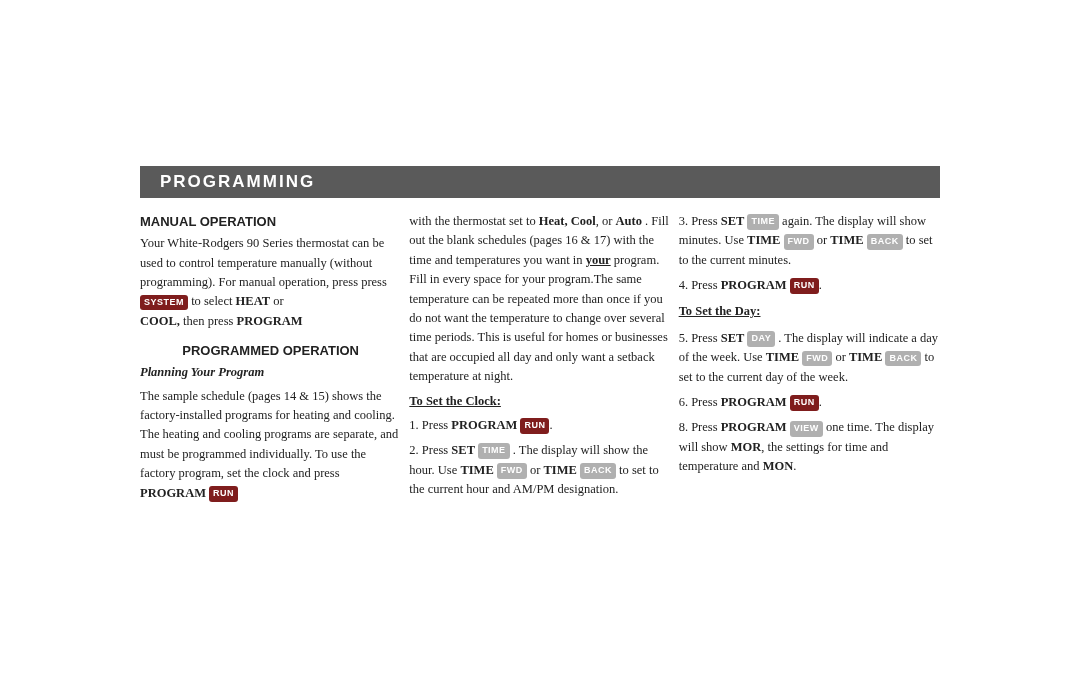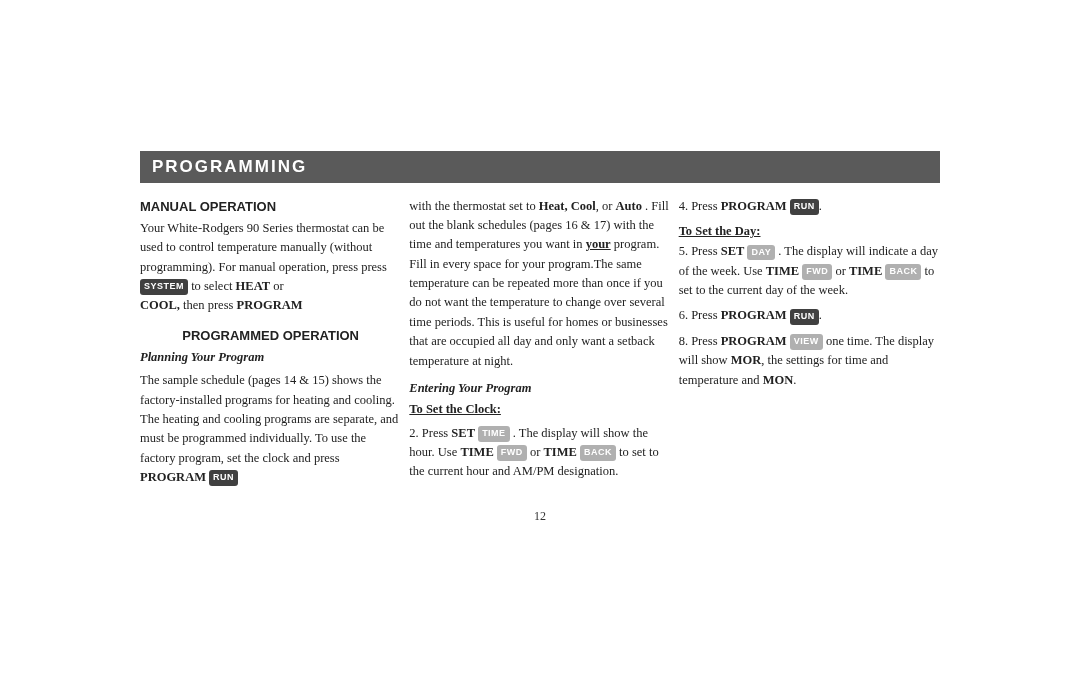--- a/index.html
+++ b/index.html
@@ -19,21 +19,21 @@
       background: #fff;
       padding: 20px 30px 20px 30px;
     }
 
     .section-header {
       background: #5a5a5a;
       color: #fff;
       font-size: 17px;
       font-weight: bold;
       letter-spacing: 2px;
-      padding: 6px 12px;
+      padding: 6px 20px;
       margin-bottom: 14px;
       font-family: Arial, sans-serif;
     }
 
     .columns {
       display: grid;
       grid-template-columns: 1fr 1fr 1fr;
       gap: 8px;
       font-size: 12.5px;
       line-height: 1.55;
@@ -42,21 +42,21 @@
 
     .col { }
 
     p { margin-bottom: 6px; }
 
     .bold { font-weight: bold; }
     .underline { text-decoration: underline; }
 
     .badge {
       display: inline-block;
-      background: #404040;
+      background: #7f1d1d;
       color: #fff;
       font-size: 9px;
       font-weight: bold;
       padding: 1px 4px;
       border-radius: 3px;
       font-family: Arial, sans-serif;
       vertical-align: middle;
       letter-spacing: 0.5px;
     }
 
@@ -112,21 +112,21 @@
       font-weight: bold;
       font-size: 12.5px;
       margin-bottom: 4px;
       text-decoration: underline;
     }
 
     .day-title {
       font-weight: bold;
       font-size: 12.5px;
       text-decoration: underline;
-      margin-bottom: 1px;
+      margin-bottom: 8px;
     }
 
     .program-title {
       font-weight: bold;
       font-size: 12.5px;
       margin-bottom: 4px;
     }
 
     .page-number {
       text-align: center;
@@ -173,39 +173,55 @@
     <div class="col">
       <p>
         <span>with the thermostat set to</span>
         <span class="bold">Heat, Cool</span><span>, or</span>
         <span class="bold">Auto</span>
         <span>. Fill out the blank schedules (pages 16 &amp; 17) with the time and temperatures you want in</span>
         <span class="underline bold">your</span>
         <span>program. Fill in every space for your program.The same temperature can be repeated more than once if you do not want the temperature to change over several time periods. This is useful for homes or businesses that are occupied all day and only want a setback temperature at night.</span>
       </p>
 
-      <div class="entering-title" style="margin-top:8px;">Entering Your Program</div>
       <div class="clock-title">To Set the Clock:</div>
 
+      <p>
+        <span>1.  Press</span>
+        <span class="bold">PROGRAM</span>
+        <span class="badge">RUN</span><span>.</span>
+      </p>
 
       <p>
         <span>2.  Press</span>
         <span class="bold">SET</span>
         <span class="badge-light">TIME</span>
         <span>. The display will show the hour. Use</span>
         <span class="bold">TIME</span>
         <span class="badge-light">FWD</span>
         <span>or</span>
         <span class="bold">TIME</span>
         <span class="badge-light">BACK</span>
         <span>to set to the current hour and AM/PM designation.</span>
       </p>
     </div>
 
     <div class="col">
+      <p>
+        <span>3.  Press</span>
+        <span class="bold">SET</span>
+        <span class="badge-light">TIME</span>
+        <span>again. The display will show minutes. Use</span>
+        <span class="bold">TIME</span>
+        <span class="badge-light">FWD</span>
+        <span>or</span>
+        <span class="bold">TIME</span>
+        <span class="badge-light">BACK</span>
+        <span>to set to the current minutes.</span>
+      </p>
 
       <p>
         <span>4.  Press</span>
         <span class="bold">PROGRAM</span>
         <span class="badge">RUN</span><span>.</span>
       </p>
 
       <div class="day-title">To Set the Day:</div>
 
       <p>
@@ -234,14 +250,13 @@
         <span class="bold">PROGRAM</span>
         <span class="badge-light">VIEW</span>
         <span>one time. The display will show</span>
         <span class="bold">MOR</span><span>, the settings for time and temperature and</span>
         <span class="bold">MON</span><span>.</span>
       </p>
     </div>
 
   </div>
 
-  <div class="page-number">12</div>
 </div>
 
 </body></html>

